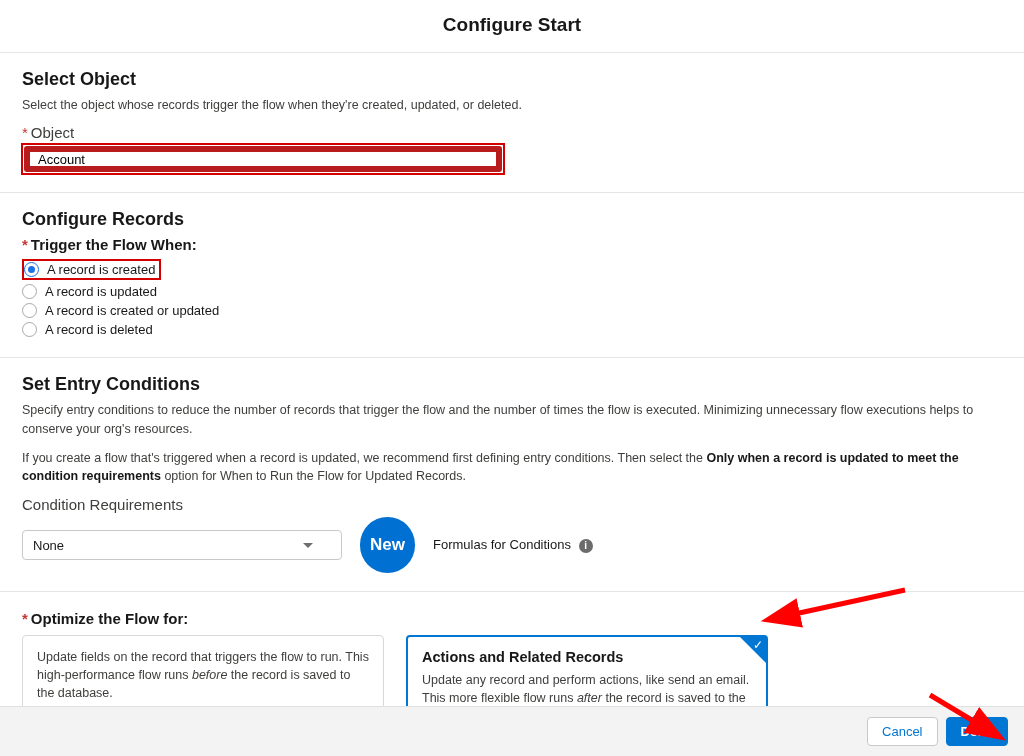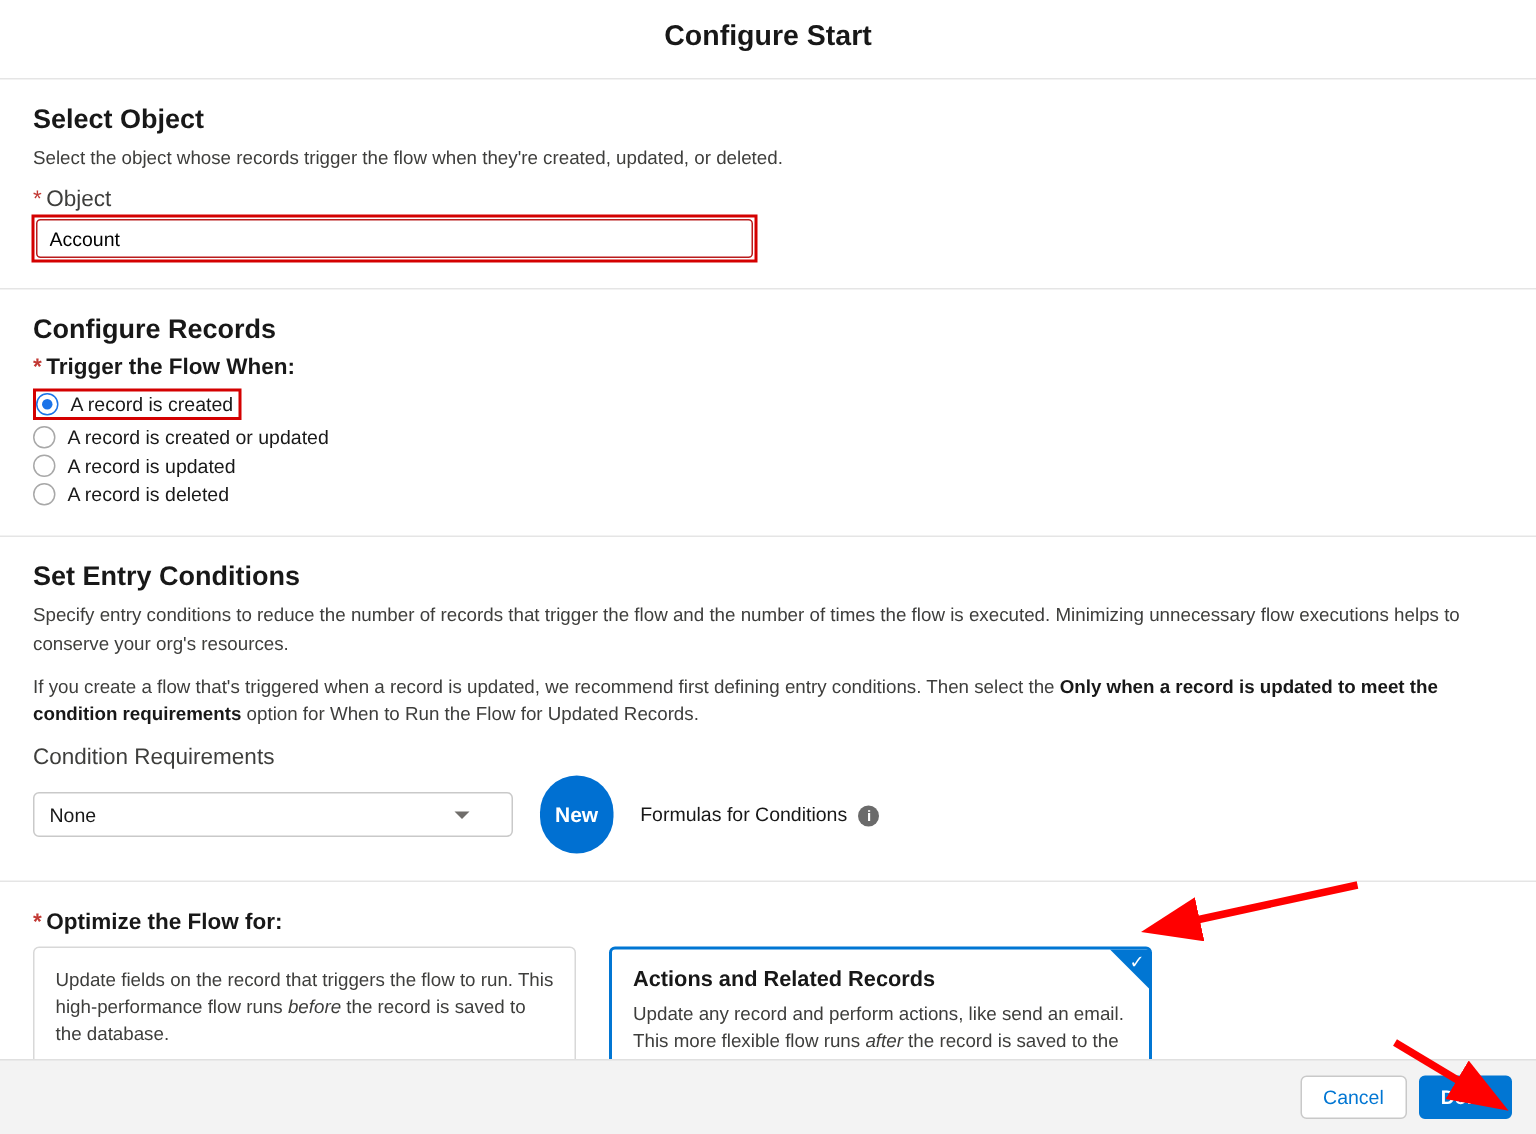--- a/index.html
+++ b/index.html
@@ -43,21 +43,21 @@
     display: block;
   }
   .required::before {
     content: "*";
     color: #c23934;
     margin-right: 3px;
   }
   .object-input {
     width: 478px;
     height: 26px;
-    border: 1px solid #b91c1c;
+    border: 6px solid #b91c1c;
     border-radius: 3px;
     padding: 0 8px;
     font-size: 13px;
     font-family: inherit;
   }
   .highlight-red { outline: 2px solid #d40000; outline-offset: -1px; }
   .object-wrap { display:inline-block; padding:2px; }
   .radio-list { margin-top: 4px; }
   .radio-row {
     display: flex;
@@ -102,21 +102,21 @@
     display:inline-block;
     border-left: 5px solid transparent;
     border-right: 5px solid transparent;
     border-top: 5px solid #706e6b;
     margin-left: auto;
   }
   .cond-row { display:flex; align-items:center; gap: 18px; margin-top:4px;}
   .pill-new {
     background: #0070d2;
     color: #fff;
-    font-size: 14px;
+    font-size: 17px;
     font-weight: 600;
     padding: 18px 10px;
     border-radius: 999px;
   }
   .formulas-label { font-size: 13px; color: #181818; }
   .info-icon {
     display:inline-flex; align-items:center; justify-content:center;
     width:14px; height:14px; border-radius:50%;
     background:#6b6b6b; color:#fff; font-size:10px; font-weight:700;
     margin-left:4px;
@@ -230,25 +230,25 @@
   <label class="field-label required" style="font-weight:600; color:#181818;">Trigger the Flow When:</label>
   <div class="radio-list">
     <div class="radio-row">
       <span class="radio-highlight">
         <input type="radio" class="radio" name="trig" checked="" style="">
         <span class="radio-label">A record is created</span>
       </span>
     </div>
     <div class="radio-row">
       <input type="radio" class="radio" name="trig" style="">
-      <span class="radio-label">A record is created or updated</span>
+      <span class="radio-label">A record is updated</span>
     </div>
     <div class="radio-row">
       <input type="radio" class="radio" name="trig" style="">
-      <span class="radio-label">A record is updated</span>
+      <span class="radio-label">A record is created or updated</span>
     </div>
     <div class="radio-row">
       <input type="radio" class="radio" name="trig" style="">
       <span class="radio-label">A record is deleted</span>
     </div>
   </div>
 </div>
 
 <div class="section">
   <div class="section-heading">Set Entry Conditions</div>

